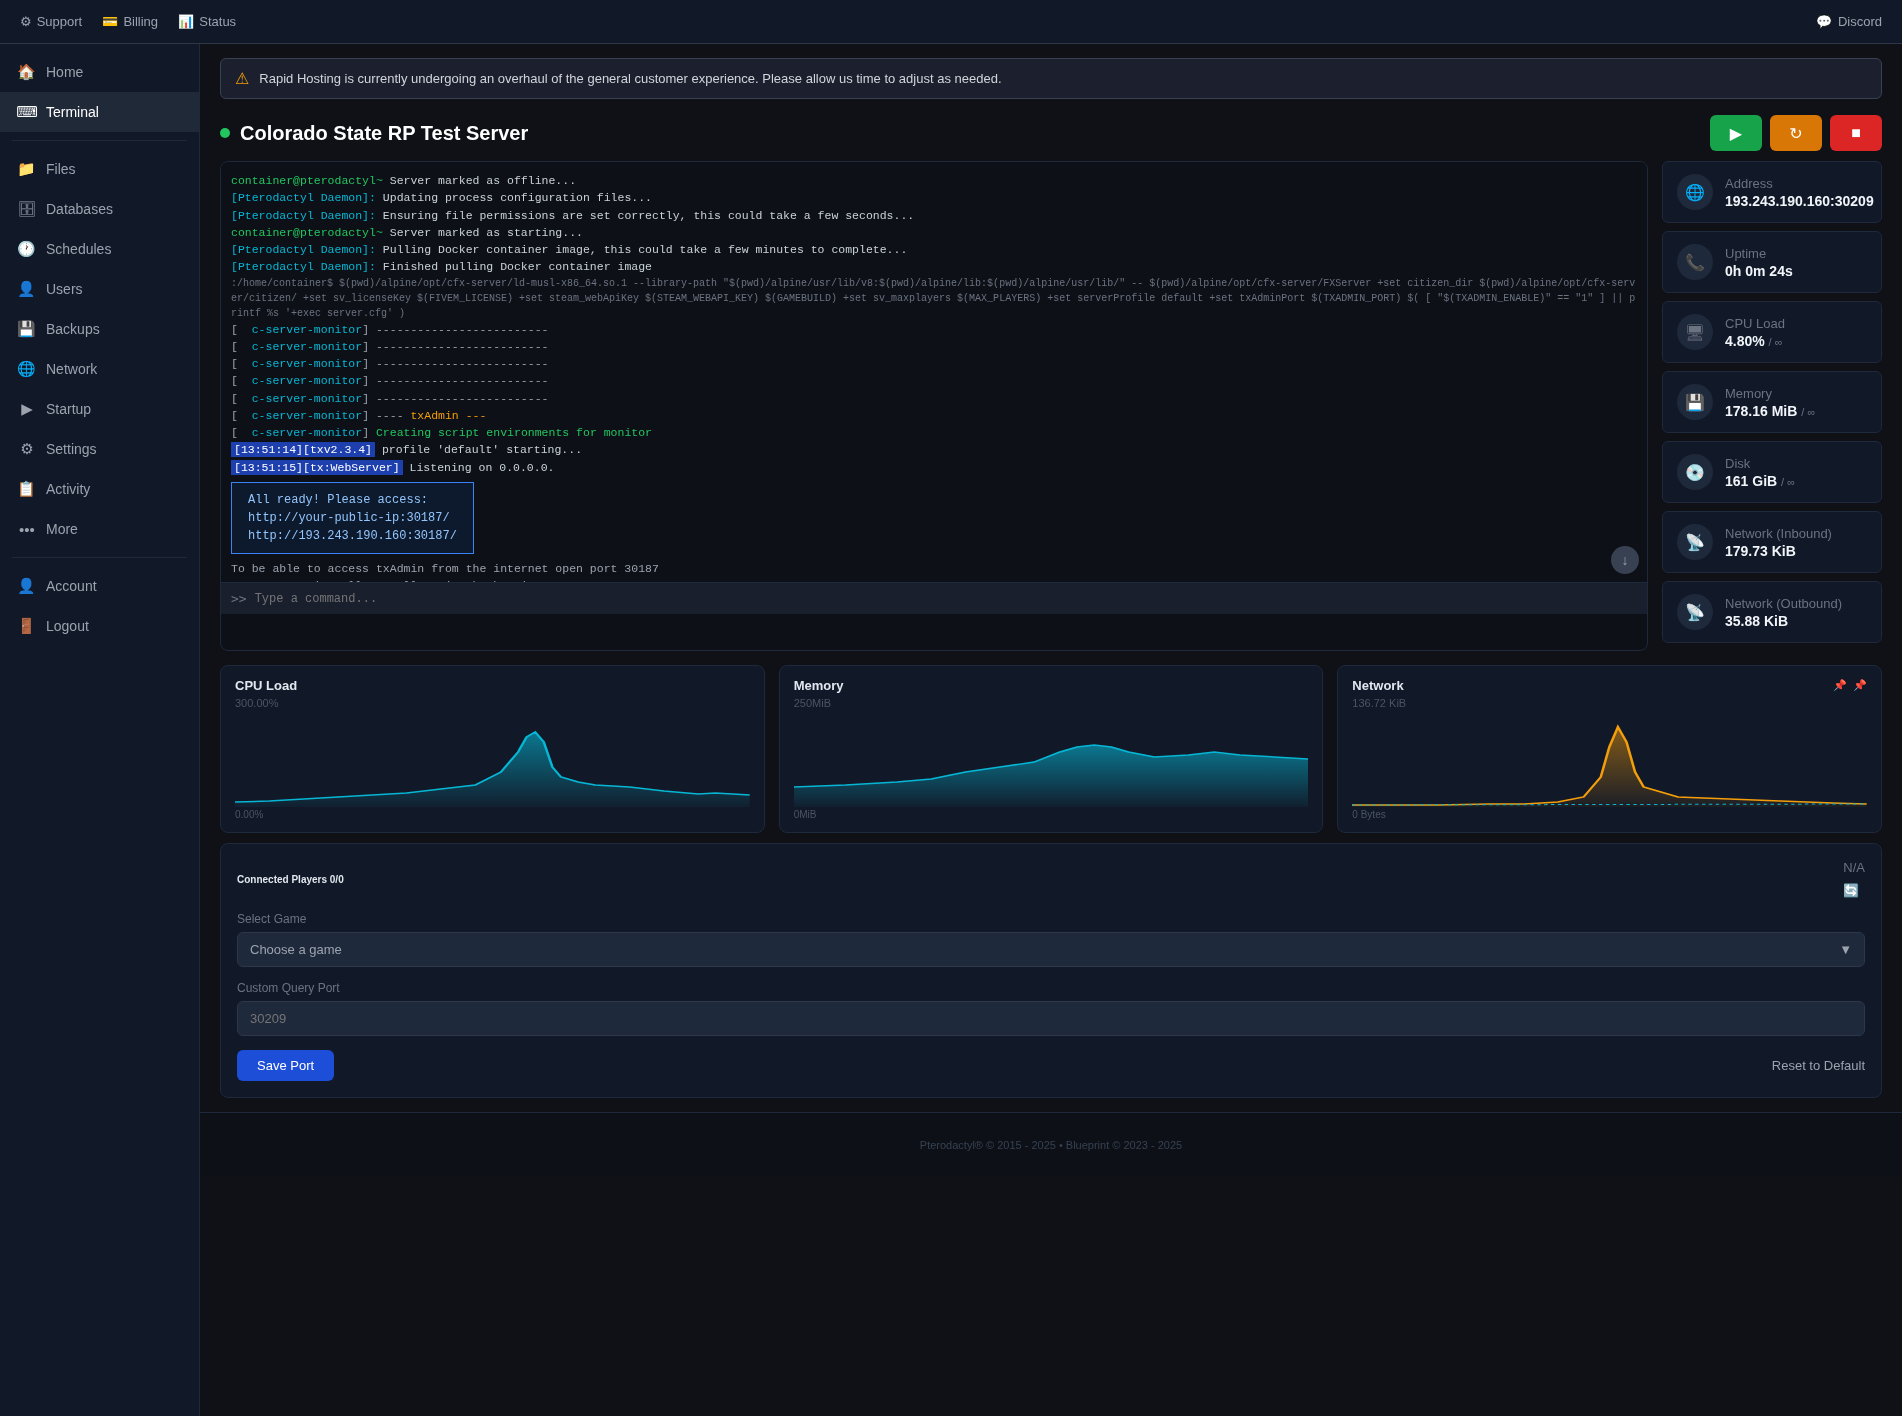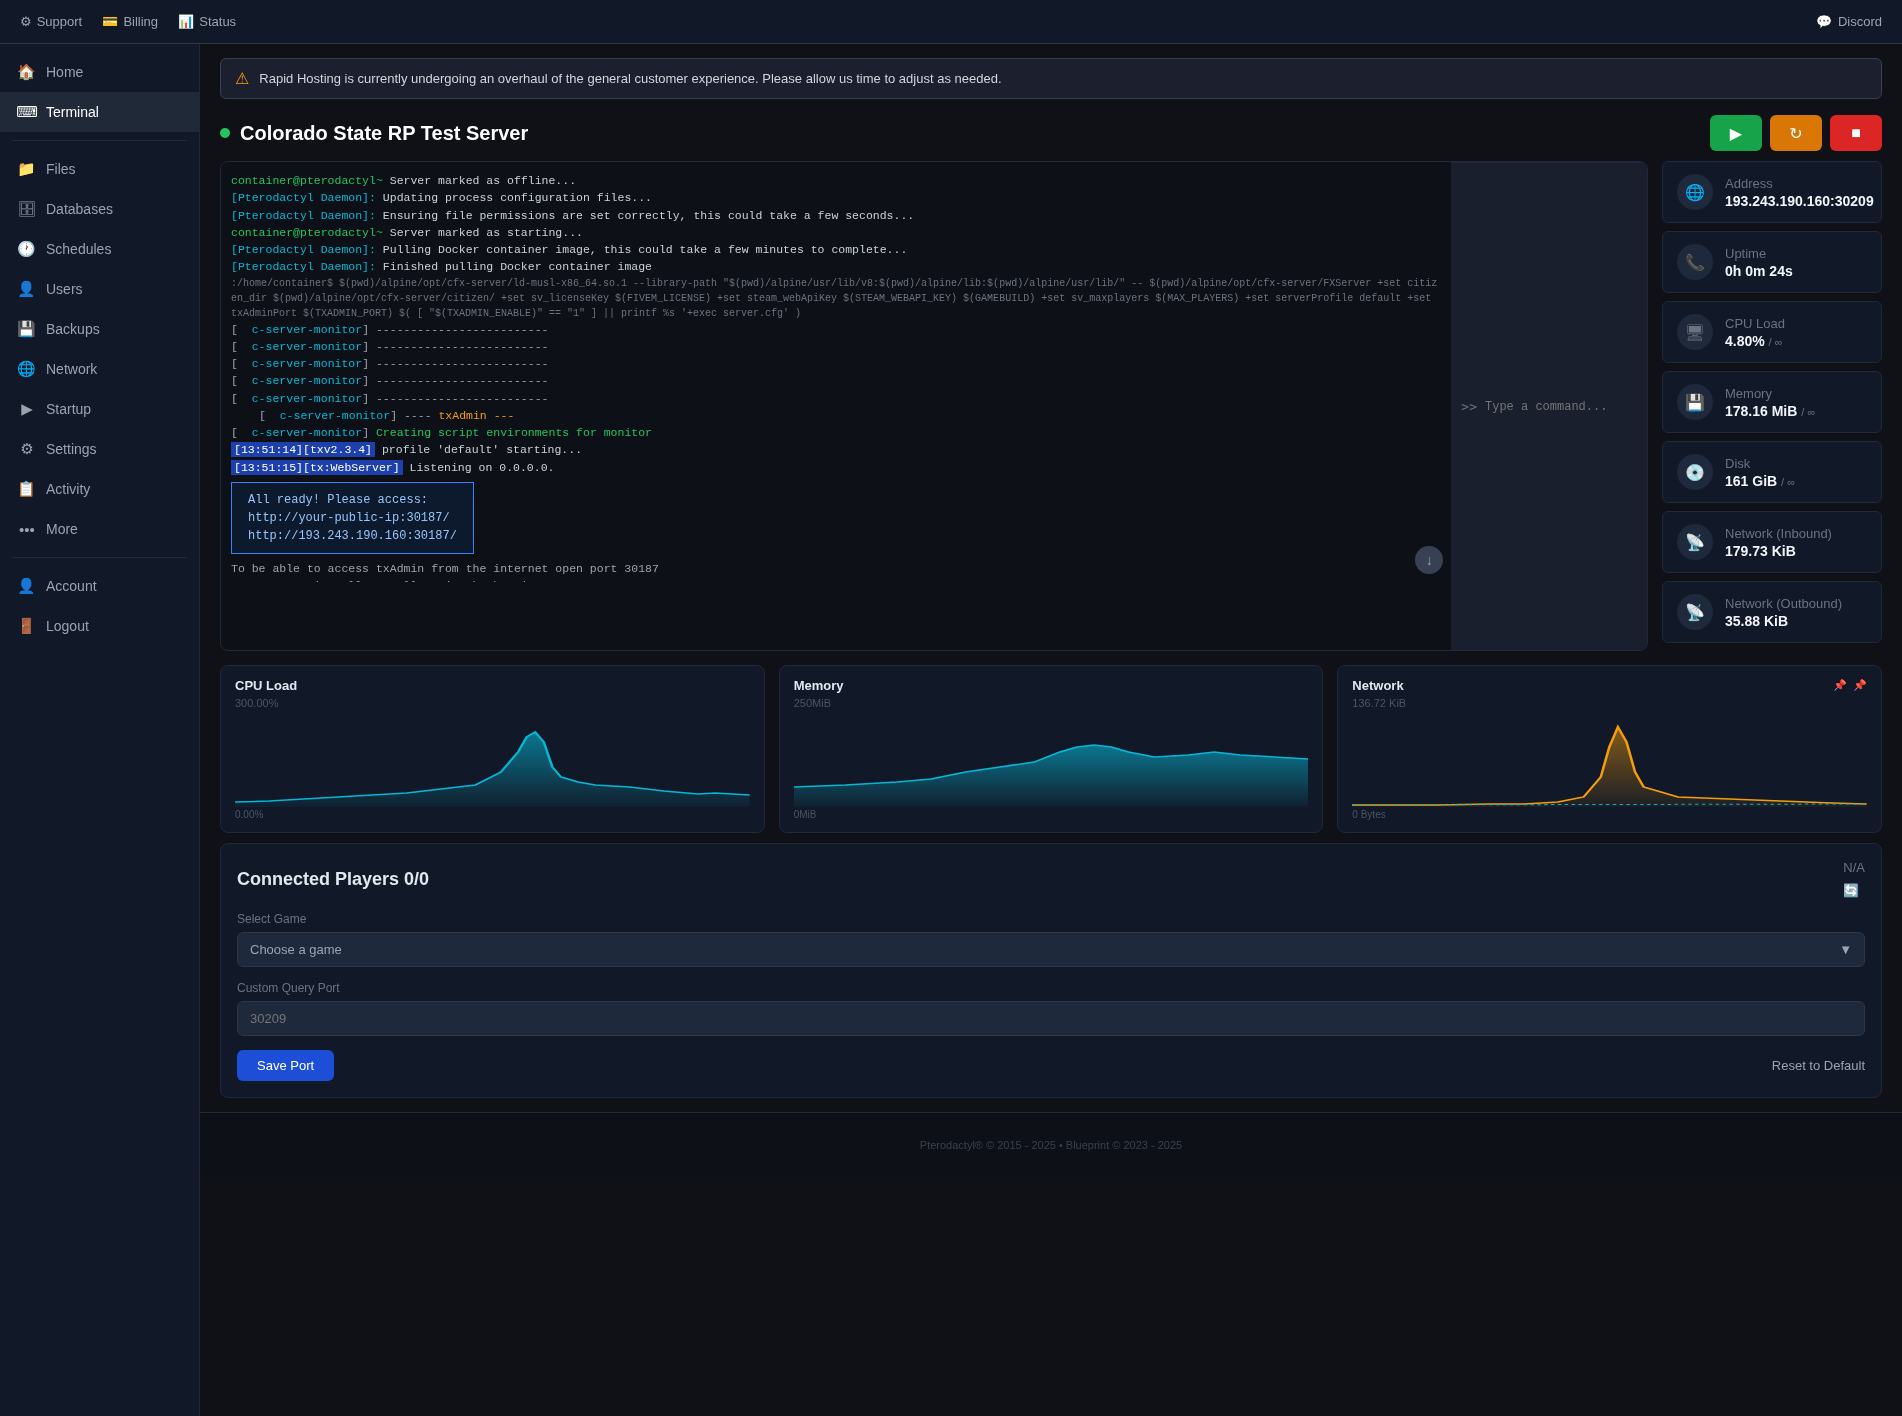--- a/index.html
+++ b/index.html
@@ -35,21 +35,21 @@
     .server-controls { display: flex; gap: 8px; }
     .ctrl-btn { border: none; border-radius: 6px; width: 52px; height: 36px; cursor: pointer; display: flex; align-items: center; justify-content: center; font-size: 16px; }
     .ctrl-btn.green { background: #16a34a; color: #fff; }
     .ctrl-btn.yellow { background: #d97706; color: #fff; }
     .ctrl-btn.red { background: #dc2626; color: #fff; }
 
     
     .content-area { display: flex; gap: 14px; margin: 0 20px; }
 
     
-    .console-panel { flex: 1; background: #0d1117; border: 1px solid #1e293b; border-radius: 8px; display: flex; flex-direction: row; overflow: hidden; min-width: 0; }
+    .console-panel { flex: 1; background: #0d1117; border: 1px solid #1e293b; border-radius: 8px; display: flex; flex-direction: column; overflow: hidden; min-width: 0; }
     .console-output { flex: 1; overflow-y: auto; padding: 10px; font-family: 'Courier New', monospace; font-size: 11.5px; line-height: 1.5; color: #c9d1d9; background: #0d1117; min-height: 380px; max-height: 420px; position: relative; }
     .console-output .line { white-space: pre-wrap; word-break: break-all; }
     .console-output .green { color: #22c55e; }
     .console-output .cyan { color: #06b6d4; }
     .console-output .blue-bg { background: #1e40af; color: #fff; padding: 1px 3px; }
     .scroll-btn { position: absolute; bottom: 8px; right: 8px; background: #374151; border: none; color: #9ca3af; border-radius: 50%; width: 28px; height: 28px; cursor: pointer; display: flex; align-items: center; justify-content: center; font-size: 14px; }
     .console-input-row { display: flex; align-items: center; background: #1a1f2e; border-top: 1px solid #1e293b; padding: 8px 10px; gap: 8px; }
     .console-prompt { color: #6b7280; font-family: monospace; font-size: 13px; }
     .console-input { flex: 1; background: transparent; border: none; outline: none; color: #c9d1d9; font-family: 'Courier New', monospace; font-size: 12px; }
 
@@ -66,21 +66,21 @@
     .charts-section { margin: 14px 20px 10px; display: flex; gap: 14px; }
     .chart-card { flex: 1; background: #111827; border: 1px solid #1e293b; border-radius: 8px; padding: 12px 14px; }
     .chart-title { font-size: 13px; font-weight: 600; color: #e2e8f0; margin-bottom: 4px; display: flex; justify-content: space-between; align-items: center; }
     .chart-subtitle { font-size: 11px; color: #4b5563; margin-bottom: 8px; }
     .chart-area { height: 90px; position: relative; overflow: hidden; }
     svg.chart { width: 100%; height: 100%; }
 
     
     .bottom-panel { margin: 0 20px 14px; background: #111827; border: 1px solid #1e293b; border-radius: 8px; padding: 16px; }
     .connected-players-row { display: flex; justify-content: space-between; align-items: center; margin-bottom: 14px; }
-    .connected-label { font-size: 18px; font-weight: 600; color: #e2e8f0; }
+    .connected-label { font-size: 10px; font-weight: 600; color: #e2e8f0; }
     .connected-right { display: flex; align-items: flex-start; gap: 8px; color: #6b7280; font-size: 13px; flex-direction: column; }
     .refresh-icon { cursor: pointer; }
     .section-label { font-size: 12px; color: #6b7280; margin-bottom: 6px; }
     .game-select { width: 100%; background: #1e293b; border: 1px solid #2d3748; border-radius: 6px; color: #9ca3af; padding: 9px 12px; font-size: 13px; cursor: pointer; display: flex; justify-content: space-between; align-items: center; margin-bottom: 14px; }
     .custom-query-label { font-size: 12px; color: #6b7280; margin-bottom: 6px; }
     .query-port-input { width: 100%; background: #1e293b; border: 1px solid #2d3748; border-radius: 6px; color: #6b7280; padding: 9px 12px; font-size: 13px; margin-bottom: 14px; }
     .bottom-actions { display: flex; justify-content: space-between; align-items: center; }
     .save-btn { background: #1d4ed8; color: #fff; border: none; border-radius: 6px; padding: 8px 20px; font-size: 13px; cursor: pointer; }
     .reset-link { color: #9ca3af; font-size: 13px; cursor: pointer; background: none; border: none; }
 
@@ -208,21 +208,21 @@
           <div class="line"><span class="cyan">[Pterodactyl Daemon]:</span> Ensuring file permissions are set correctly, this could take a few seconds...</div>
           <div class="line"><span class="green">container@pterodactyl~</span> Server marked as starting...</div>
           <div class="line"><span class="cyan">[Pterodactyl Daemon]:</span> Pulling Docker container image, this could take a few minutes to complete...</div>
           <div class="line"><span class="cyan">[Pterodactyl Daemon]:</span> Finished pulling Docker container image</div>
           <div class="line" style="font-size:10px; color:#6b7280;">:/home/container$ $(pwd)/alpine/opt/cfx-server/ld-musl-x86_64.so.1 --library-path "$(pwd)/alpine/usr/lib/v8:$(pwd)/alpine/lib:$(pwd)/alpine/usr/lib/" -- $(pwd)/alpine/opt/cfx-server/FXServer +set citizen_dir $(pwd)/alpine/opt/cfx-server/citizen/ +set sv_licenseKey $(FIVEM_LICENSE) +set steam_webApiKey $(STEAM_WEBAPI_KEY) $(GAMEBUILD) +set sv_maxplayers $(MAX_PLAYERS) +set serverProfile default +set txAdminPort $(TXADMIN_PORT) $( [ "$(TXADMIN_ENABLE)" == "1" ] || printf %s '+exec server.cfg' )</div>
           <div class="line" style="color:#9ca3af;">[  <span class="cyan">c-server-monitor</span>] -------------------------</div>
           <div class="line" style="color:#9ca3af;">[  <span class="cyan">c-server-monitor</span>] -------------------------</div>
           <div class="line" style="color:#9ca3af;">[  <span class="cyan">c-server-monitor</span>] -------------------------</div>
           <div class="line" style="color:#9ca3af;">[  <span class="cyan">c-server-monitor</span>] -------------------------</div>
           <div class="line" style="color:#9ca3af;">[  <span class="cyan">c-server-monitor</span>] -------------------------</div>
-          <div class="line" style="color:#9ca3af;margin-left:28px;">[  <span class="cyan">c-server-monitor</span>] ---- <span style="color:#f59e0b;">txAdmin ---</span></div>
+          <div class="line" style="color:#9ca3af;">[  <span class="cyan">c-server-monitor</span>] ---- <span style="color:#f59e0b;">txAdmin ---</span></div>
           <div class="line" style="color:#9ca3af;">[  <span class="cyan">c-server-monitor</span>] <span style="color:#22c55e;">Creating script environments for monitor</span></div>
           <div class="line"><span class="blue-bg">[13:51:14][txv2.3.4]</span> profile 'default' starting...</div>
           <div class="line"><span class="blue-bg">[13:51:15][tx:WebServer]</span> Listening on 0.0.0.0.</div>
           <div style="border: 1px solid #3b82f6; background: #0d1a2d; color: #93c5fd; padding: 8px 16px; margin: 6px 0; display: inline-block; font-size: 12px;">
             <div>All ready! Please access:</div>
             <div>http://your-public-ip:30187/</div>
             <div>http://193.243.190.160:30187/</div>
           </div>
           <div class="line" style="color:#9ca3af;">To be able to access txAdmin from the internet open port 30187</div>
           <div class="line" style="color:#9ca3af;">on your OS Firewall as well as in the hosting company.</div>

